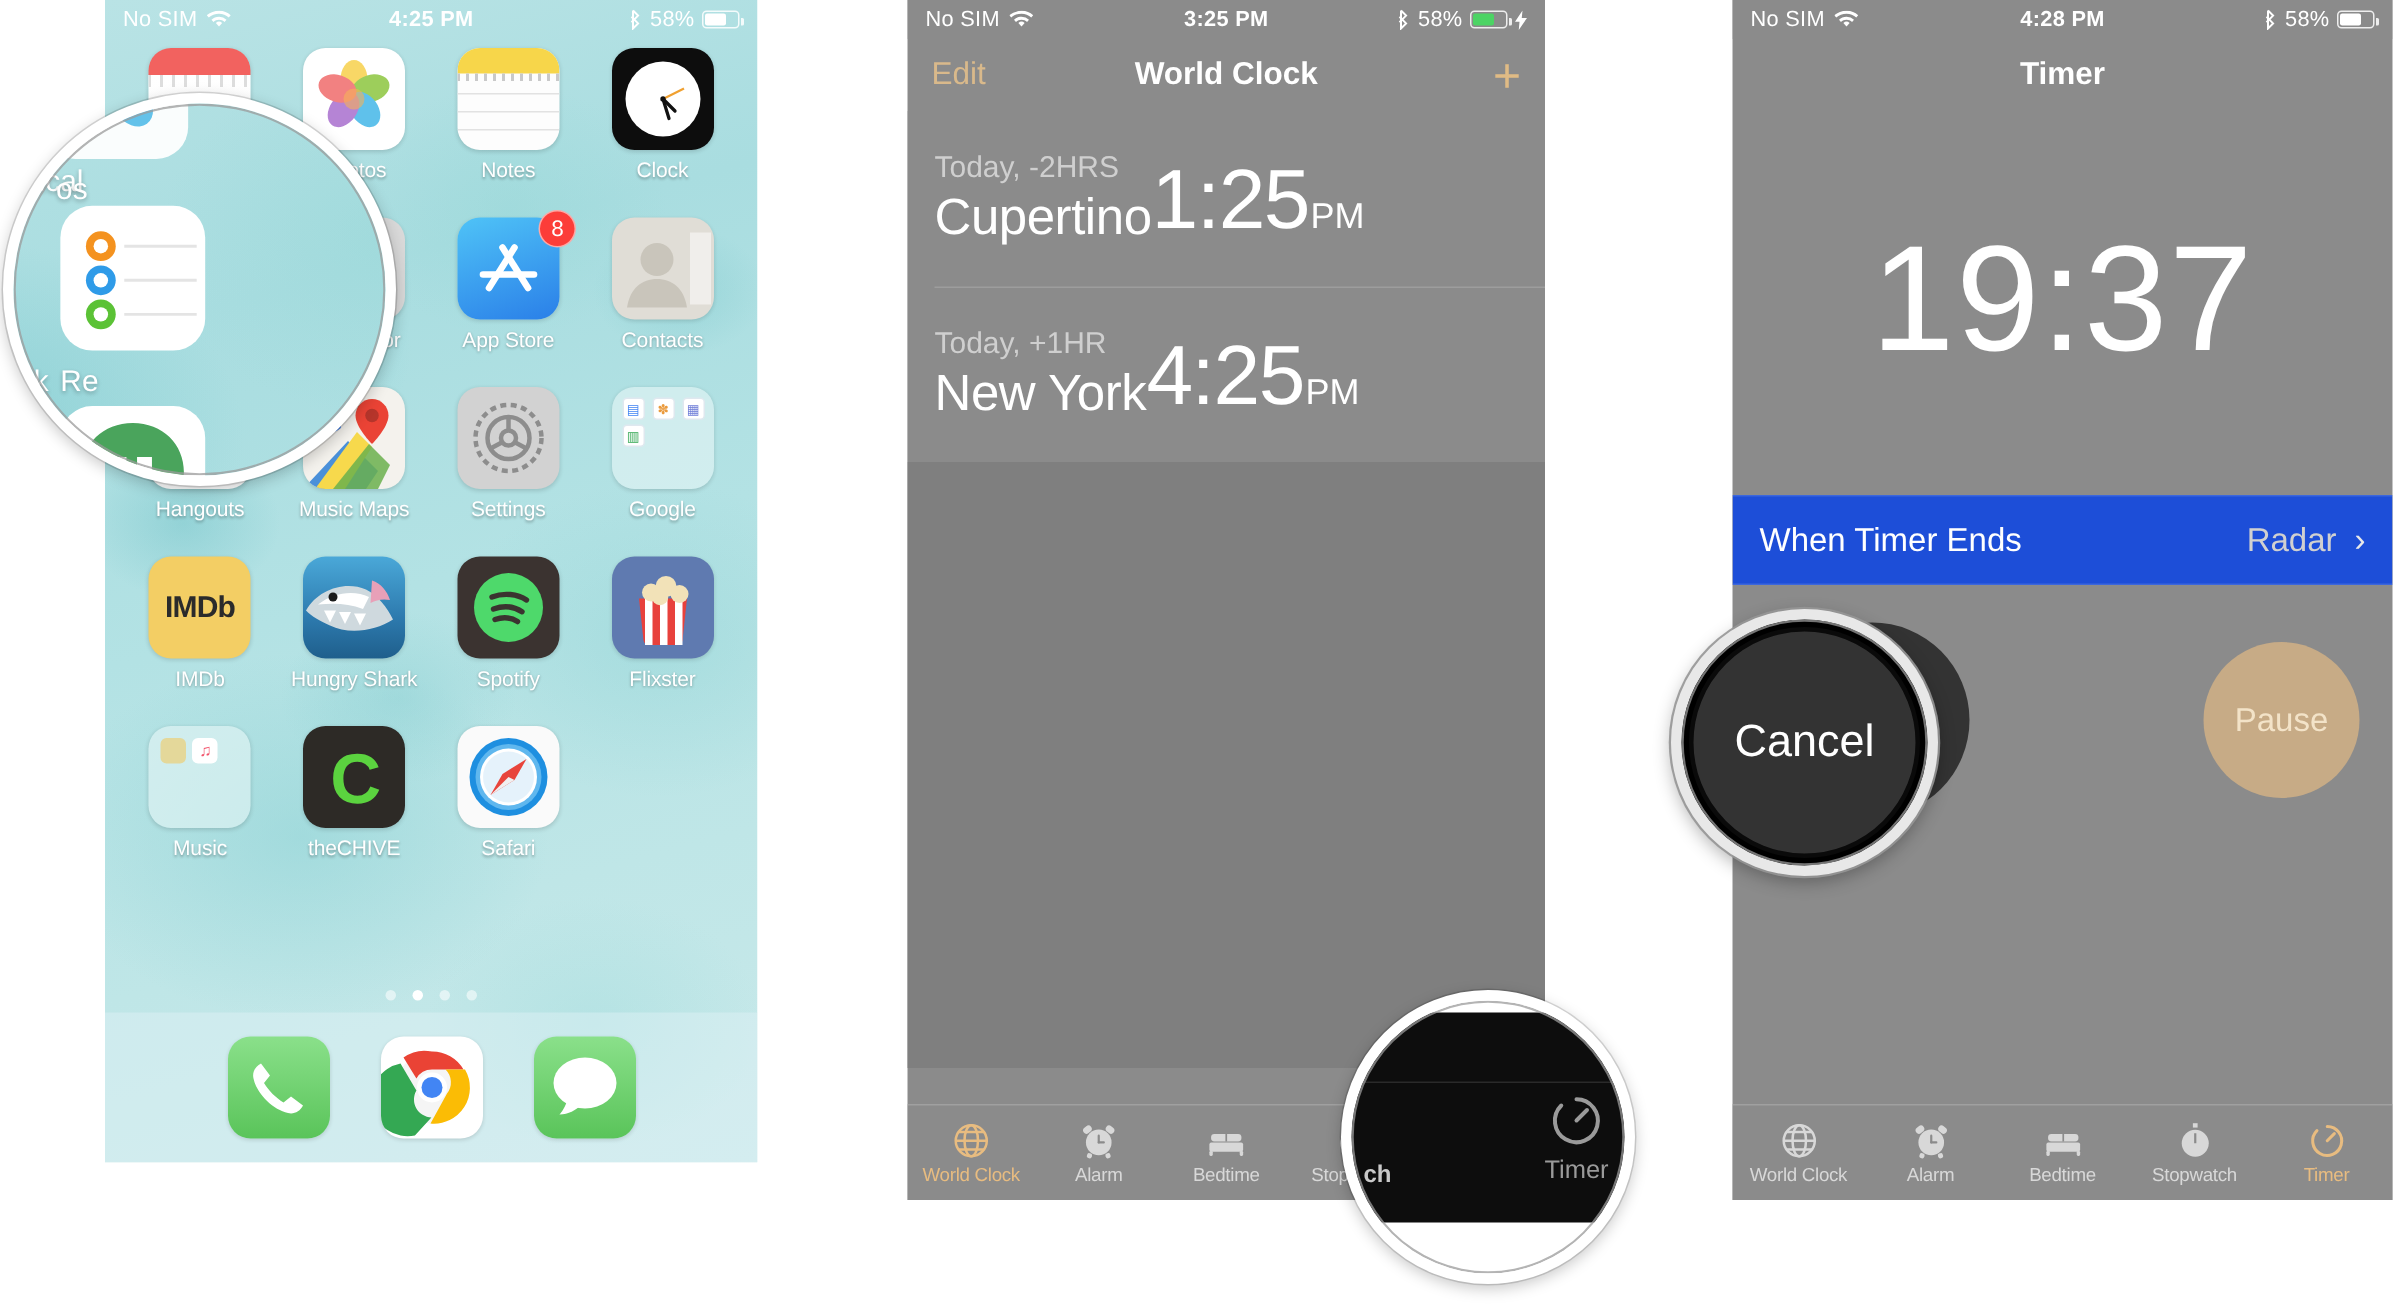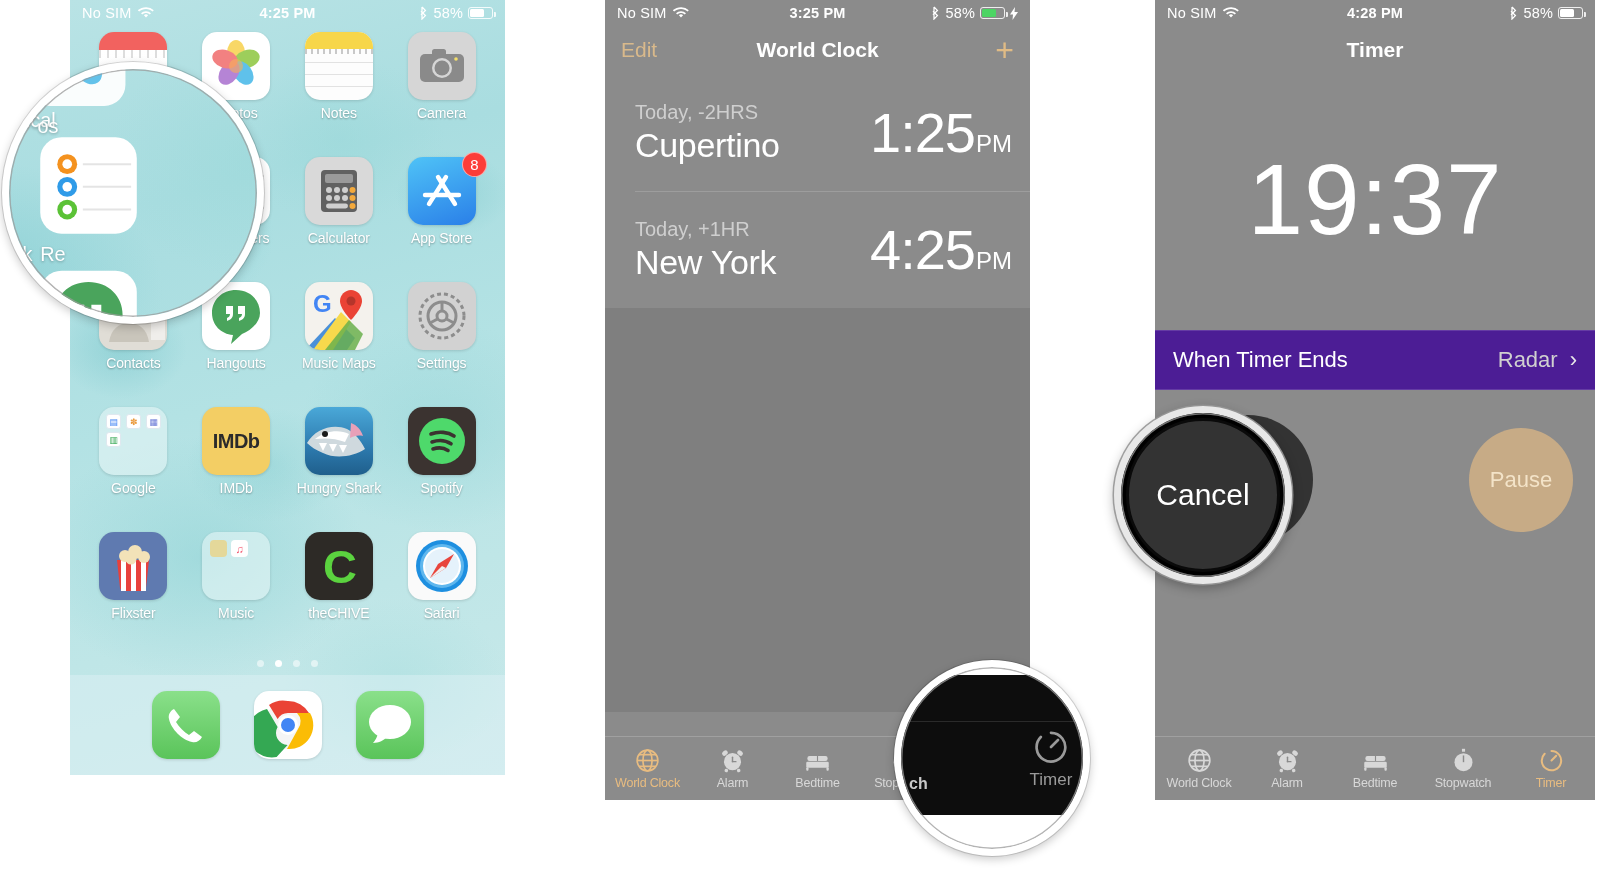--- a/index.html
+++ b/index.html
@@ -52,21 +52,21 @@
     width: 2px; height: 5px; background: rgba(255,255,255,.85); border-radius: 0 1px 1px 0;
   }
   .battfill { position: absolute; left: 1.2px; top: 1.2px; bottom: 1.2px; border-radius: 1.5px; }
   .battfill.green { background: #4cd464; width: 58%; }
   .battfill.white { background: #ffffff; width: 58%; }
 
   
   .appgrid {
     position: absolute; left: 0; right: 0; top: 28px;
     display: grid; grid-template-columns: repeat(4, 1fr);
-    row-gap: 36px; padding: 4px 12px 0 12px; z-index: 2;
+    row-gap: 24px; padding: 4px 12px 0 12px; z-index: 2;
   }
   .appcell { display: flex; flex-direction: column; align-items: center; }
   .appicon {
     width: 68px; height: 68px; border-radius: 15px; position: relative;
     overflow: hidden; box-shadow: 0 1px 3px rgba(0,0,0,.14);
   }
   .applabel {
     margin-top: 5px; color: #fff; font-size: 14px; letter-spacing: -.1px;
     text-shadow: 0 1px 2px rgba(0,0,0,.32); white-space: nowrap;
   }
@@ -93,21 +93,21 @@
   .navbar {
     position: absolute; left: 0; right: 0; top: 26px; height: 48px;
     display: flex; align-items: center; padding: 0 16px; color: #fff; gap: 24px;
   }
   .nav-title { position: absolute; left: 0; right: 0; text-align: center; font-size: 21px; font-weight: 600; }
   .nav-left { font-size: 21px; color: #d9b98b; z-index: 2; }
   .nav-right { margin-left: auto; z-index: 2; font-size: 32px; color: #e0bb85; line-height: 1; font-weight: 300;}
   .listarea { position: absolute; left: 0; right: 0; top: 74px; bottom: 88px; background: #8b8b8b; }
   .clockrow {
     position: relative; height: 117px; padding: 0 18px;
-    display: flex; align-items: center; justify-content: space-between; margin-left: 12px;
+    display: flex; align-items: center; justify-content: flex-start;
   }
   .clockrow + .clockrow::before {
     content: ""; position: absolute; left: 18px; right: 0; top: 0; height: 1px;
     background: rgba(255,255,255,.16);
   }
   .cr-left { display: flex; flex-direction: column; }
   .cr-sub { color: #cfcfcf; font-size: 20px; font-weight: 300; margin-bottom: 2px; }
   .cr-city { color: #fff; font-size: 34px; font-weight: 300; letter-spacing: -.3px; }
   .cr-time { color: #fff; font-size: 56px; font-weight: 200; letter-spacing: -1px; display: flex; align-items: baseline; }
   .cr-time .mer { font-size: 24px; font-weight: 300; margin-left: 1px; letter-spacing: 0; }
@@ -128,21 +128,21 @@
   .tabicon { width: 27px; height: 27px; display: block; }
 
   
   .timerdisplay {
     position: absolute; left: 0; right: 0; top: 74px; height: 250px;
     display: flex; align-items: center; justify-content: center;
     color: #fff; font-size: 100px; font-weight: 100; letter-spacing: 1px;
   }
   .whenrow {
     position: absolute; left: 0; right: 0; top: 330px; height: 60px;
-    background: #4c1d95; border-top: 1px solid rgba(255,255,255,.14);
+    background: #1d4ed8; border-top: 1px solid rgba(255,255,255,.14);
     border-bottom: 1px solid rgba(255,255,255,.14);
     display: flex; align-items: center; justify-content: space-between; padding: 0 18px;
     color: #fff; font-size: 22px;
   }
   .whenval { color: #d0d0d0; display: flex; align-items: center; gap: 12px; }
   .chev { font-size: 22px; color: #e8e8e8; }
   .btnrow { position: absolute; left: 0; right: 0; top: 415px; height: 135px; }
   .roundbtn {
     position: absolute; width: 130px; height: 130px; border-radius: 50%;
     display: flex; align-items: center; justify-content: center; font-size: 25px;
@@ -255,32 +255,20 @@
           <div class="appicon" style="background:#fdfdfd">
             <div style="position:absolute;left:0;right:0;top:0;height:17px;background:#f7d64a"></div>
             <div style="position:absolute;left:0;right:0;top:17px;height:5px;background:repeating-linear-gradient(90deg,#c9c9c9 0 2px,transparent 2px 6px)"></div>
             <div style="position:absolute;left:0;right:0;top:30px;height:1px;background:#e2e2e2"></div>
             <div style="position:absolute;left:0;right:0;top:42px;height:1px;background:#e2e2e2"></div>
             <div style="position:absolute;left:0;right:0;top:54px;height:1px;background:#e2e2e2"></div>
           </div>
           <div class="applabel">Notes</div>
         </div>
 
-        <div class="appcell">
-          <div class="appicon" style="background:#d6d6d6">
-            <svg viewBox="0 0 68 68" width="68" height="68">
-              <rect x="12" y="22" width="44" height="28" rx="5" fill="#8a8a8a"></rect>
-              <rect x="24" y="17" width="14" height="7" rx="2.5" fill="#8a8a8a"></rect>
-              <circle cx="34" cy="36" r="10" fill="#d6d6d6"></circle>
-              <circle cx="34" cy="36" r="7.5" fill="#8a8a8a"></circle>
-              <circle cx="48" cy="27" r="1.8" fill="#f5e06a"></circle>
-            </svg>
-          </div>
-          <div class="applabel">Camera</div>
-        </div>
 
         <div class="appcell">
           <div class="appicon" style="background:#0d0d0d">
             <svg viewBox="0 0 68 68" width="68" height="68">
               <circle cx="34" cy="34" r="25" fill="#fff"></circle>
               <g stroke="#111" stroke-width="2.2" stroke-linecap="round">
                 <line x1="34" y1="34" x2="38" y2="47"></line>
                 <line x1="34" y1="34" x2="42" y2="42"></line>
               </g>
               <line x1="34" y1="34" x2="48" y2="27" stroke="#f0a030" stroke-width="1.5"></line>

